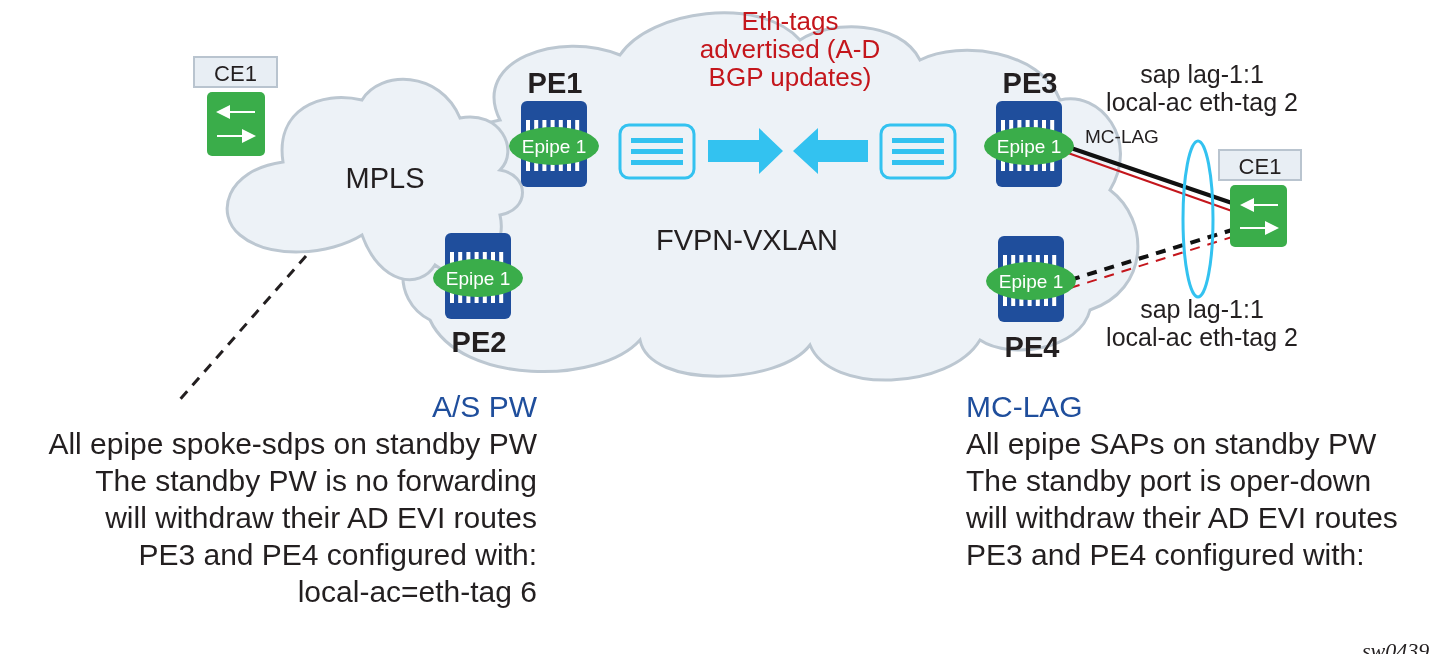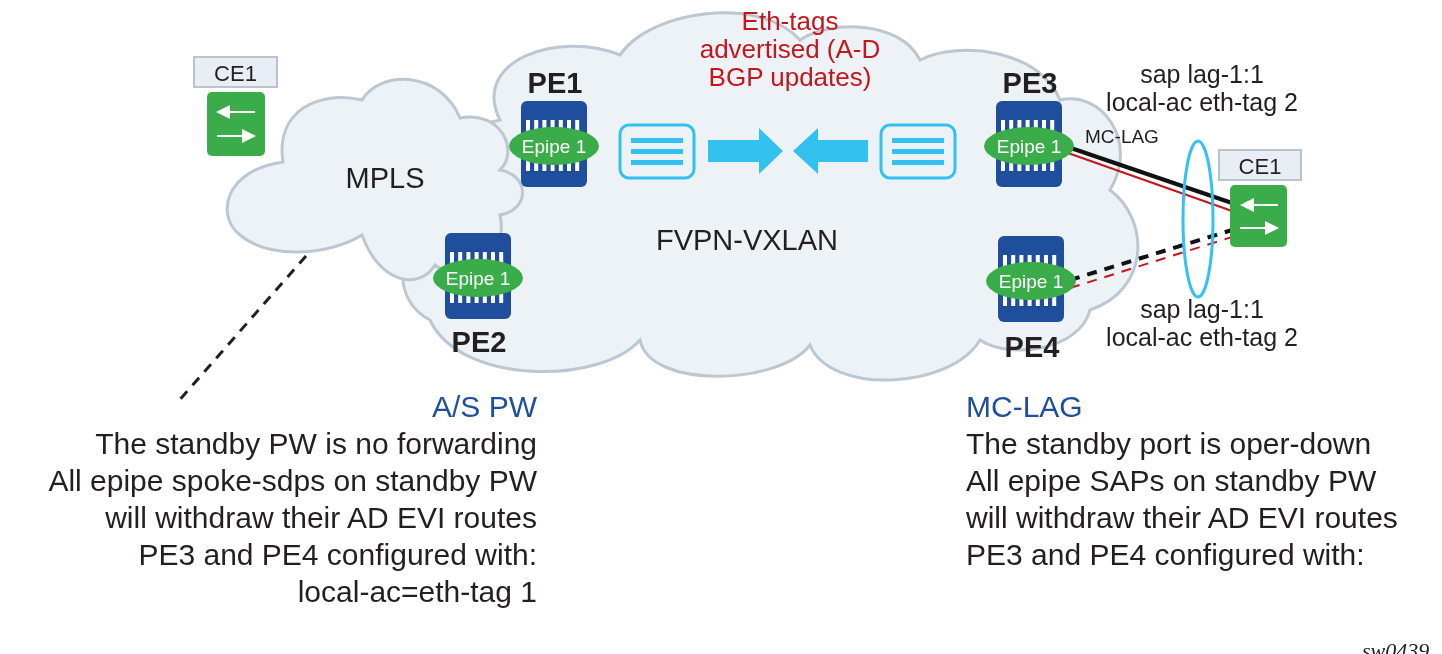--- a/index.html
+++ b/index.html
@@ -158,28 +158,28 @@
 
   <text class="lbl" x="1202" y="83" font-size="25" text-anchor="middle" fill="#231f20">sap lag-1:1</text>
   <text class="lbl" x="1202" y="111" font-size="25" text-anchor="middle" fill="#231f20">local-ac eth-tag 2</text>
   <text class="lbl" x="1085" y="143" font-size="19" fill="#231f20">MC-LAG</text>
   <text class="lbl" x="1202" y="318" font-size="25" text-anchor="middle" fill="#231f20">sap lag-1:1</text>
   <text class="lbl" x="1202" y="346" font-size="25" text-anchor="middle" fill="#231f20">local-ac eth-tag 2</text>
 </svg>
 
 <div class="block right-align" style="right:905px; top:388px;">
   <div class="head">A/S PW</div>
+  <div>All epipe spoke-sdps on standby PW</div>
   <div>The standby PW is no forwarding</div>
-  <div>All epipe spoke-sdps on standby PW</div>
   <div>will withdraw their AD EVI routes</div>
   <div>PE3 and PE4 configured with:</div>
-  <div>local-ac=eth-tag 1</div>
+  <div>local-ac=eth-tag 6</div>
 </div>
 
 <div class="block left-align" style="left:966px; top:388px;">
   <div class="head">MC-LAG</div>
+  <div>All epipe SAPs on standby PW</div>
   <div>The standby port is oper-down</div>
-  <div>All epipe SAPs on standby PW</div>
   <div>will withdraw their AD EVI routes</div>
   <div>PE3 and PE4 configured with:</div>
 </div>
 
 <div class="note-id" style="left:1362px; top:622px;">sw0439</div>
 
 </body></html>

